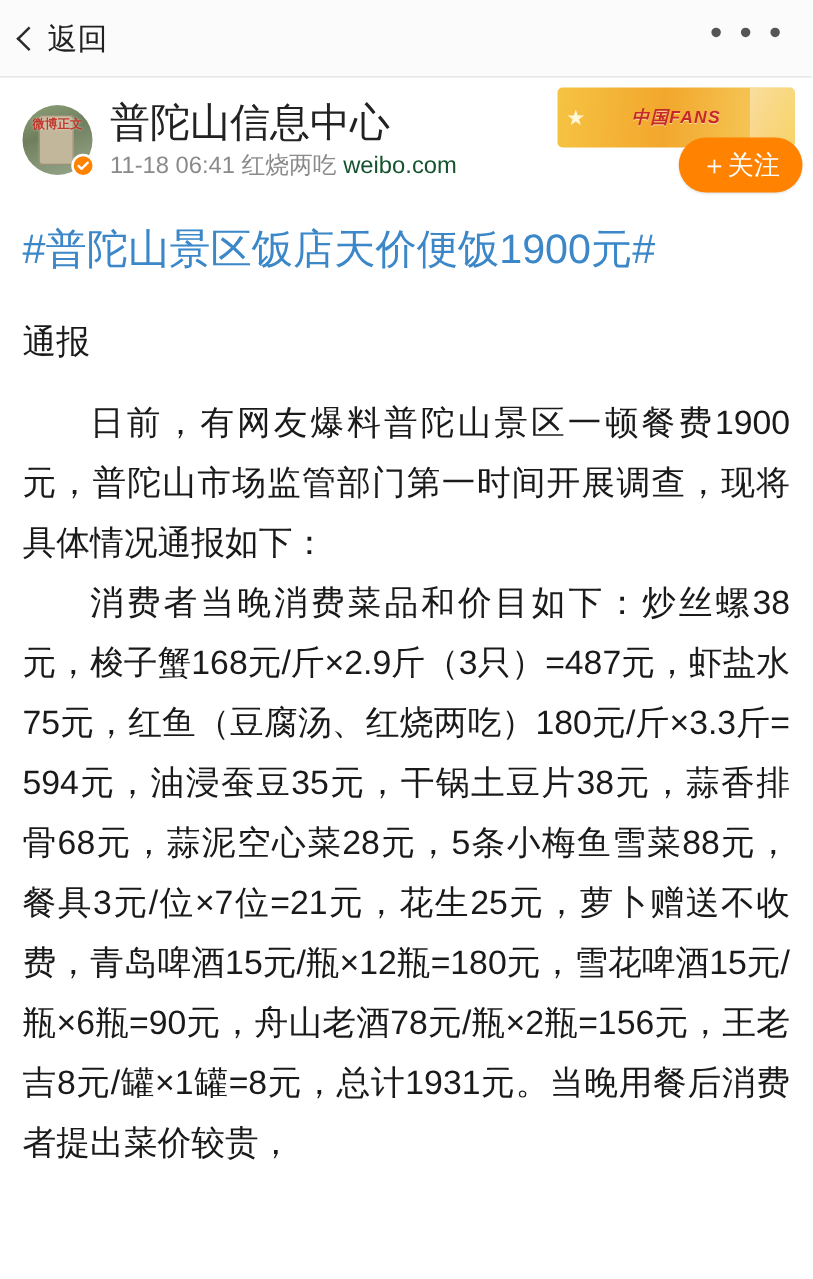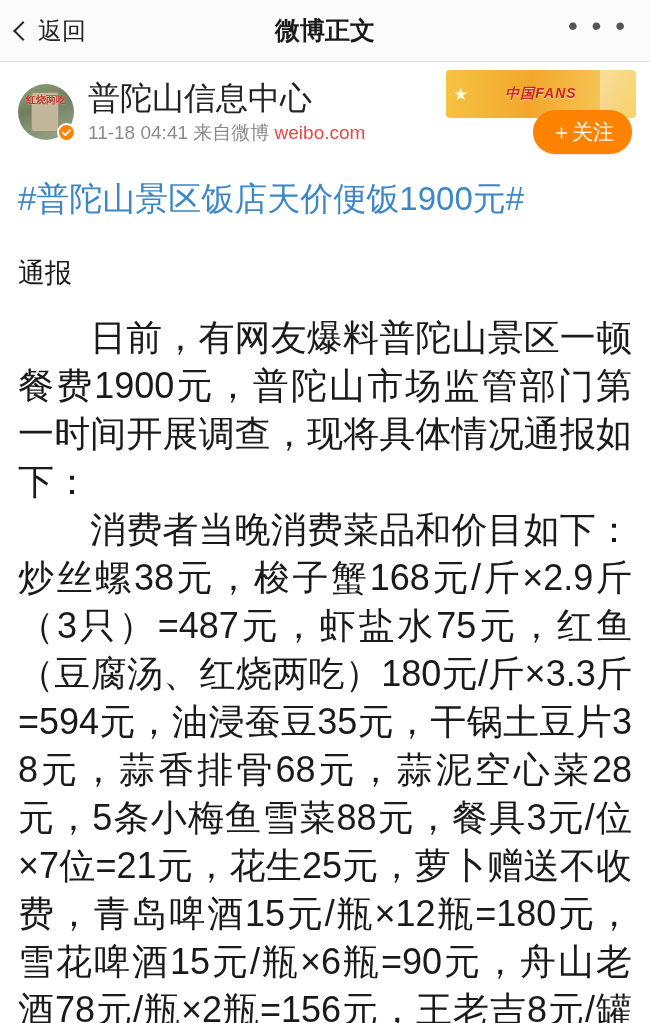--- a/index.html
+++ b/index.html
@@ -127,21 +127,21 @@
     color: #222;
     line-height: 32px;
   }
   .post-meta {
     font-size: 19px;
     color: #8a8a8a;
     line-height: 30px;
     margin-top: 4px;
   }
   .post-meta .source { color: #8a8a8a; }
-  .post-meta .weibo-link { color: #ef4444; }
+  .post-meta .weibo-link { color: #14532d; }
   
   .banner {
     position: absolute;
     right: 14px;
     top: 8px;
     width: 190px;
     height: 48px;
     background: linear-gradient(95deg, #f6c342 0%, #f2a72c 45%, #f7d469 100%);
     border-radius: 4px;
     overflow: hidden;
@@ -166,21 +166,21 @@
     font-size: 17px;
   }
   .banner-stripe {
     position: absolute;
     right: 0; top: 0; bottom: 0;
     width: 36px;
     background: linear-gradient(110deg, rgba(255,255,255,.45), rgba(255,255,255,0));
   }
   .follow-btn {
     position: absolute;
-    right: 18px;
+    right: 8px;
     top: 48px;
     background: #ff8200;
     color: #fff;
     border: none;
     border-radius: 22px;
     padding: 8px 18px;
     font-size: 21px;
     font-family: "Liberation Sans", sans-serif;
     cursor: pointer;
     box-shadow: 0 1px 2px rgba(0,0,0,.12);
@@ -199,60 +199,59 @@
     word-break: break-all;
   }
   .notice-title {
     text-align: left;
     font-size: 27px;
     color: #1a1a1a;
     line-height: 46px;
     margin: 28px 0 18px 0;
   }
   .para {
-    font-size: 36px;
+    font-size: 27px;
     line-height: 48px;
     color: #1a1a1a;
     text-indent: 2em;
     text-align: justify;
     word-break: break-all;
     margin: 0;
   }
 </style>
 </head>
 <body>
 
 <div class="screen">
 
   <div class="navbar">
     <div class="nav-back">
       <span class="chevron-left"></span>
       <span>返回</span>
     </div>
-    <div class="nav-title">微博正文</div>
     <div class="nav-more">• • •</div>
   </div>
 
   <div class="post-header">
     <div class="avatar-wrap">
       <div class="avatar">
-        <div class="avatar-text">红烧两吃</div>
+        <div class="avatar-text">微博正文</div>
       </div>
       <div class="verified">
         <svg width="11" height="11" viewBox="0 0 12 12">
             <path d="M2 6.2l2.6 2.6L10 3.4" stroke="#fff" stroke-width="2" fill="none" stroke-linecap="round" stroke-linejoin="round"></path>
           </svg>
       </div>
     </div>
 
     <div class="poster-info">
       <div class="poster-name">普陀山信息中心</div>
       <div class="post-meta">
-        <span>11-18 04:41</span>
-        <span class="source">来自微博</span>
+        <span>11-18 06:41</span>
+        <span class="source">红烧两吃</span>
         <span class="weibo-link">weibo.com</span>
       </div>
     </div>
 
     <div class="banner">
       <span class="banner-star">★</span>
       <div class="banner-inner">中国FANS</div>
       <div class="banner-stripe"></div>
     </div>
     <button class="follow-btn">＋关注</button>

